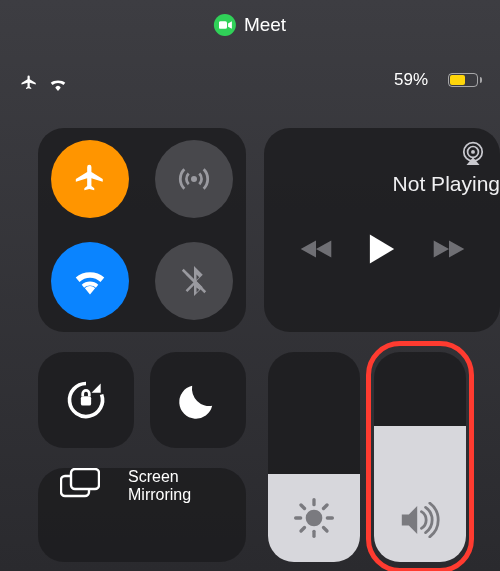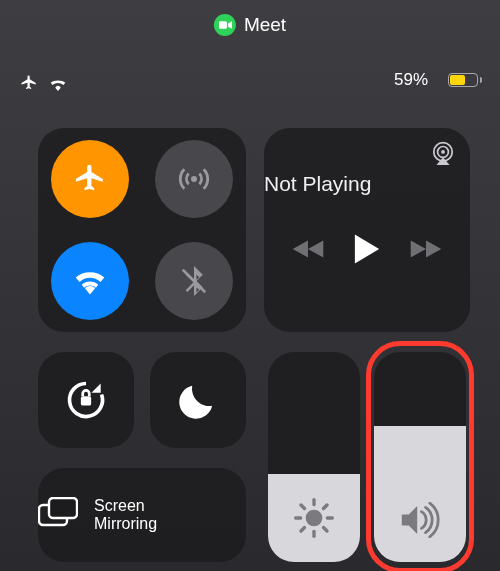--- a/index.html
+++ b/index.html
@@ -56,40 +56,40 @@
     width: 78px; height: 78px; border-radius: 39px;
     display:flex; align-items:center; justify-content:center;
     background: #48484c;
   }
   .btn.orange { background:#ff9500; }
   .btn.blue   { background:#0a84ff; }
   .btn svg { fill:#fff; }
   .btn.dim svg { fill:#9a9aa0; }
 
   .media {
-    left: 264px; top: 128px; width: 206px; height: 204px;
-    display:flex; flex-direction:column; align-items:flex-start;
+    left: 264px; top: 128px; width: 236px; height: 204px;
+    display:flex; flex-direction:column; align-items:flex-end;
   }
   .airplay-mini { position:absolute; right:14px; top:12px; }
   .airplay-mini svg { fill:#c9c9cf; }
   .media-title { margin-top:44px; font-size:21px; color:#f0f0f2; }
   .transport { margin-top:36px; width:100%; display:flex; justify-content:space-evenly; align-items:center; }
   .transport .skip svg { fill:#6f6f74; }
   .transport .play svg { fill:#fff; }
 
   .smalltile {
     width: 96px; height: 96px; left:38px; top:352px;
     display:flex; align-items:center; justify-content:center;
   }
   .smalltile svg { fill:#fff; }
   .smalltile.dnd { left:150px; }
 
   .mirror {
     left:38px; top:468px; width:208px; height:94px;
-    display:flex; align-items:center; gap:16px; 
+    display:flex; align-items:flex-start; gap:28px; padding-left:22px;
   }
   .mirror svg { fill:#fff; }
   .mirror-text { font-size:16px; line-height:1.15; white-space:pre-line; }
 
   .slider {
     width: 92px; height: 210px; border-radius: 26px; overflow:hidden;
     position:absolute; top:352px;
     background: rgba(28,28,30,.82);
     display:flex; align-items:flex-end;
   }

